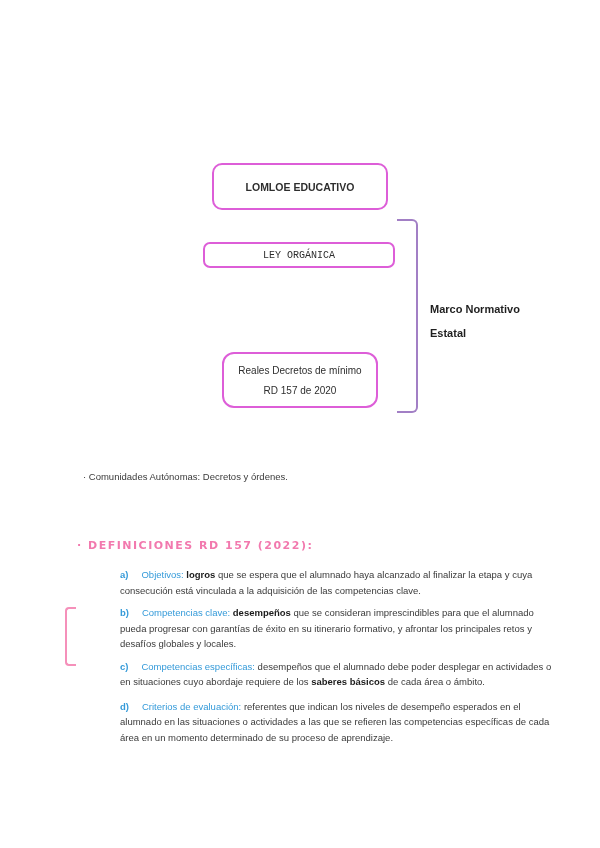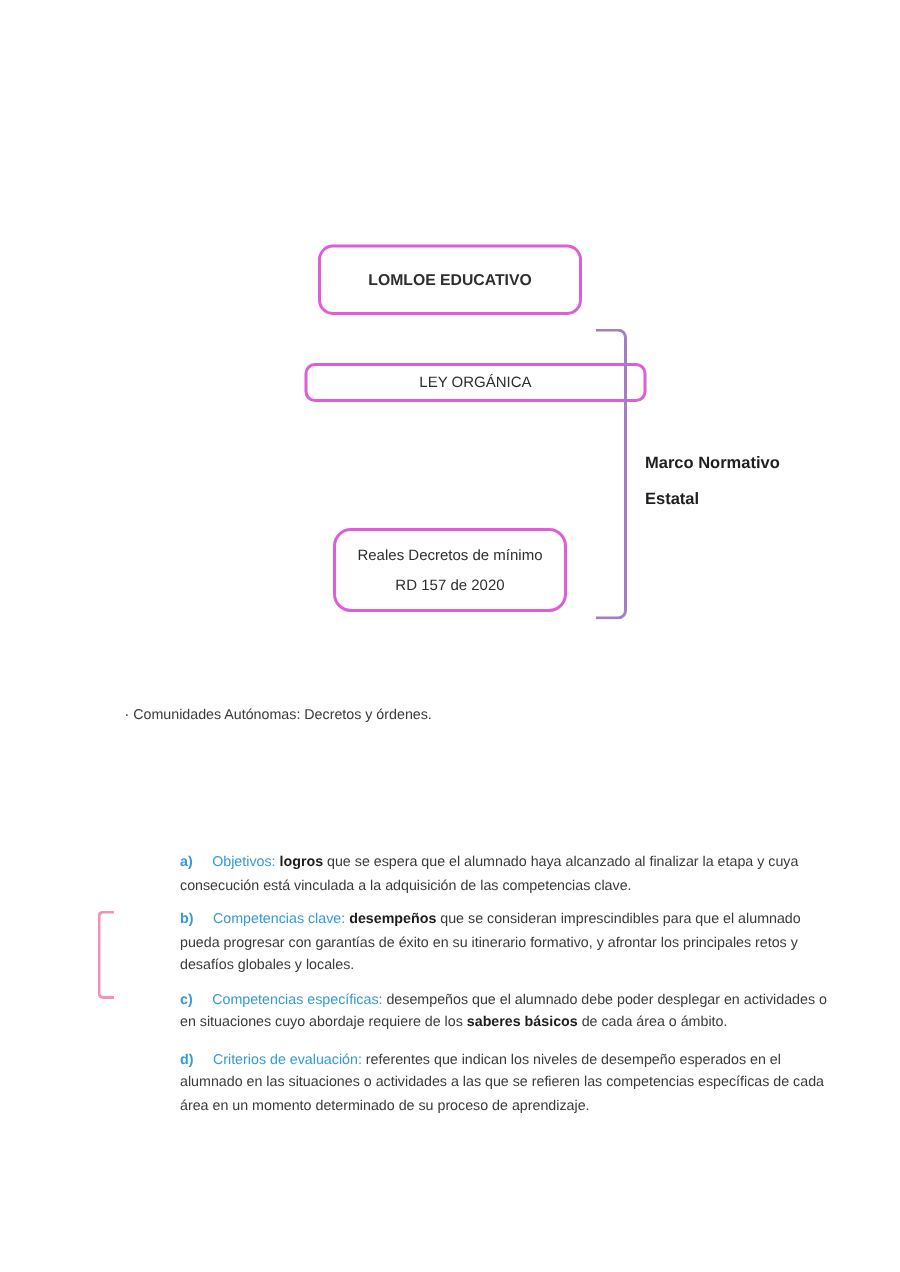--- a/index.html
+++ b/index.html
@@ -33,21 +33,21 @@
     box-sizing: border-box;
     border: 2px solid #dd5ed8;
     background: #ffffff;
     display: flex;
     align-items: center;
     justify-content: center;
     color: #2e2e2e;
     text-align: center;
   }
   .box-sistema { left: 212px; top: 163px; width: 176px; height: 47px; border-radius: 10px; font-weight: bold; font-size: 10.5px; }
-  .box-ley     { left: 203px; top: 242px; width: 228px; height: 26px; border-radius: 7px;  font-size: 10px; }
+  .box-ley     { left: 203px; top: 242px; width: 192px; height: 26px; border-radius: 7px;  font-size: 10px; font-family: Liberation Mono, monospace; }
   .box-loe     { left: 253px; top: 278px; width: 93px;  height: 43px; border-radius: 10px; font-size: 10px; }
   .box-reales  { left: 222px; top: 352px; width: 156px; height: 56px; border-radius: 12px; font-size: 10px;
                  flex-direction: column; justify-content: center; gap: 9px; }
 
   
   .bracket-right {
     position: absolute;
     left: 397px; top: 219px;
     width: 19px; height: 190px;
     border-top: 2px solid #a27fc5;
@@ -136,20 +136,21 @@
     <span>Reales Decretos de mínimo</span>
     <span>RD 157 de 2020</span>
   </div>
 
   <div class="bracket-right"></div>
 
   <div class="marco-label">Marco Normativo Estatal</div>
 
   <div class="comunidades">· Comunidades Autónomas: Decretos y órdenes.</div>
 
+  <div class="def-heading">· DEFINICIONES RD 157 (2022):</div>
 
   <div class="definitions">
 
     <div class="def-item"><span class="def-marker">a)</span><span class="def-label">Objetivos:</span><span> </span><span class="def-bold">logros</span><span> que se espera que el alumnado haya alcanzado al finalizar la etapa y cuya consecución está vinculada a la adquisición de las competencias clave.</span></div>
 
     <div class="def-item"><span class="def-marker">b)</span><span class="def-label">Competencias clave:</span><span> </span><span class="def-bold">desempeños</span><span> que se consideran imprescindibles para que el alumnado pueda progresar con garantías de éxito en su itinerario formativo, y afrontar los principales retos y desafíos globales y locales.</span></div>
 
     <div class="def-item"><span class="def-marker">c)</span><span class="def-label">Competencias específicas:</span><span> desempeños que el alumnado debe poder desplegar en actividades o en situaciones cuyo abordaje requiere de los </span><span class="def-bold">saberes básicos</span><span> de cada área o ámbito.</span></div>
 
     <div class="def-item last"><span class="def-marker">d)</span><span class="def-label">Criterios de evaluación:</span><span> referentes que indican los niveles de desempeño esperados en el alumnado en las situaciones o actividades a las que se refieren las competencias específicas de cada área en un momento determinado de su proceso de aprendizaje.</span><span class="def-bold"></span><span></span></div>

